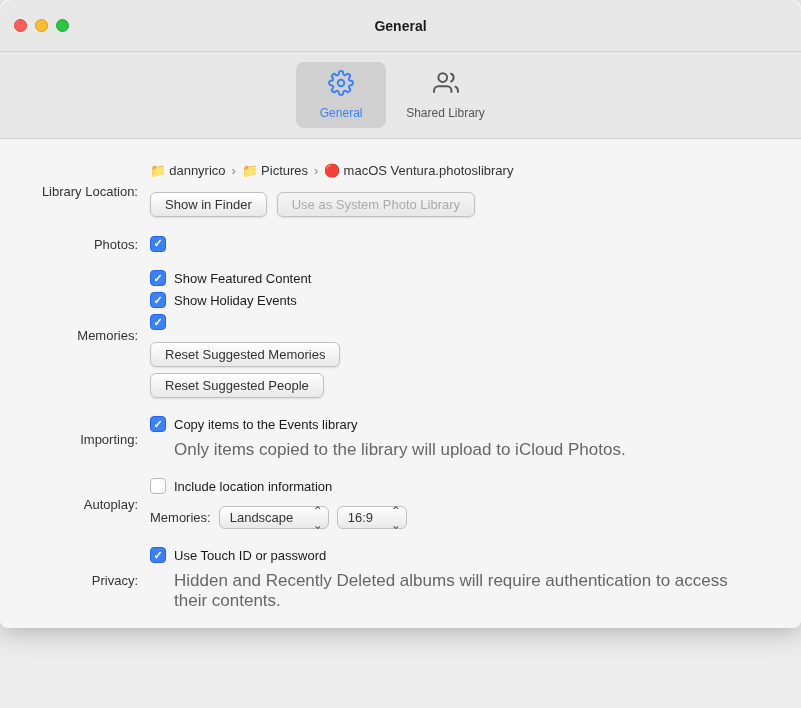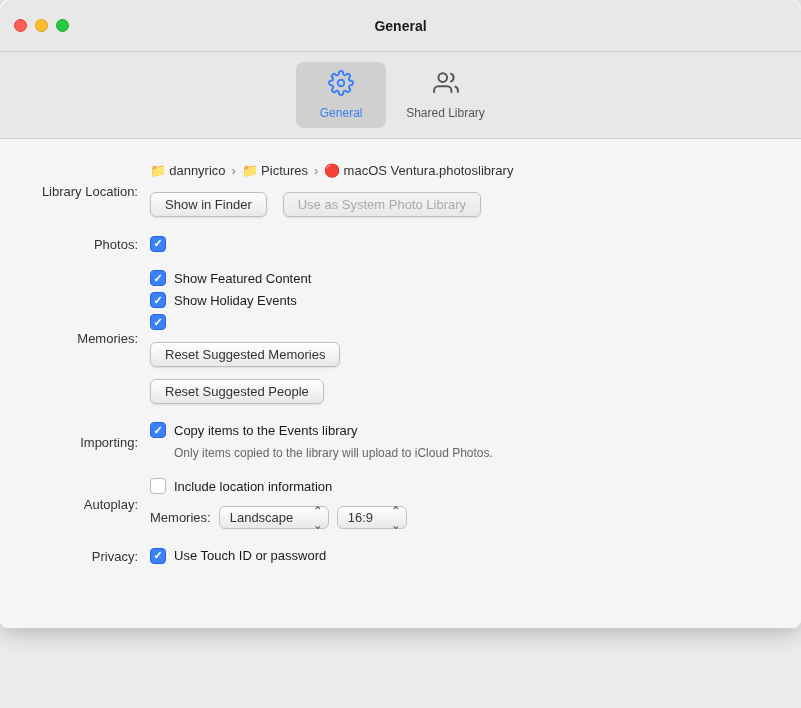--- a/index.html
+++ b/index.html
@@ -130,21 +130,21 @@
       color: #888;
       margin: 0 2px;
     }
     .path-item {
       display: flex;
       align-items: center;
       gap: 3px;
     }
     .button-row {
       display: flex;
-      gap: 16px;
+      gap: 10px;
       align-items: center;
     }
     .mac-button {
       background: linear-gradient(to bottom, #ffffff, #e8e8e8);
       border: 1px solid #c0c0c0;
       border-radius: 6px;
       padding: 4px 14px;
       font-size: 13px;
       color: #333;
       cursor: pointer;
@@ -179,21 +179,21 @@
       background: #fff;
       border: 1px solid #bbb;
     }
     .checkbox-check {
       color: #fff;
       font-size: 11px;
       font-weight: 700;
       line-height: 1;
     }
     .sub-text {
-      font-size: 12px;
+      font-size: 17px;
       color: #666;
       margin-top: 2px;
       margin-left: 24px;
     }
     
     .memories-row {
       display: flex;
       align-items: center;
       gap: 8px;
       font-size: 13px;
@@ -317,21 +317,21 @@
             <span class="checkbox-check">✓</span>
           </div>
           <span>Show Holiday Events</span>
         </div>
         <div class="checkbox-row">
           <div class="checkbox">
             <span class="checkbox-check">✓</span>
           </div>
         </div>
         <div style="margin-top:6px;">
-          <button class="mac-button" style="margin-bottom:6px;">Reset Suggested Memories</button>
+          <button class="mac-button" style="">Reset Suggested Memories</button>
         </div>
         <div>
           <button class="mac-button">Reset Suggested People</button>
         </div>
       </div>
     </div>
 
     <div class="settings-section">
       <span class="section-label">Importing:</span>
       <div class="section-content">
@@ -377,17 +377,18 @@
 
     <div class="settings-section">
       <span class="section-label">Privacy:</span>
       <div class="section-content">
         <div class="checkbox-row">
           <div class="checkbox">
             <span class="checkbox-check">✓</span>
           </div>
           <span>Use Touch ID or password</span>
         </div>
+        <div class="sub-text">Hidden and Recently Deleted albums will require authentication to access their contents.</div>
       </div>
     </div>
 
   </div>
 </div>
 
 </body></html>

